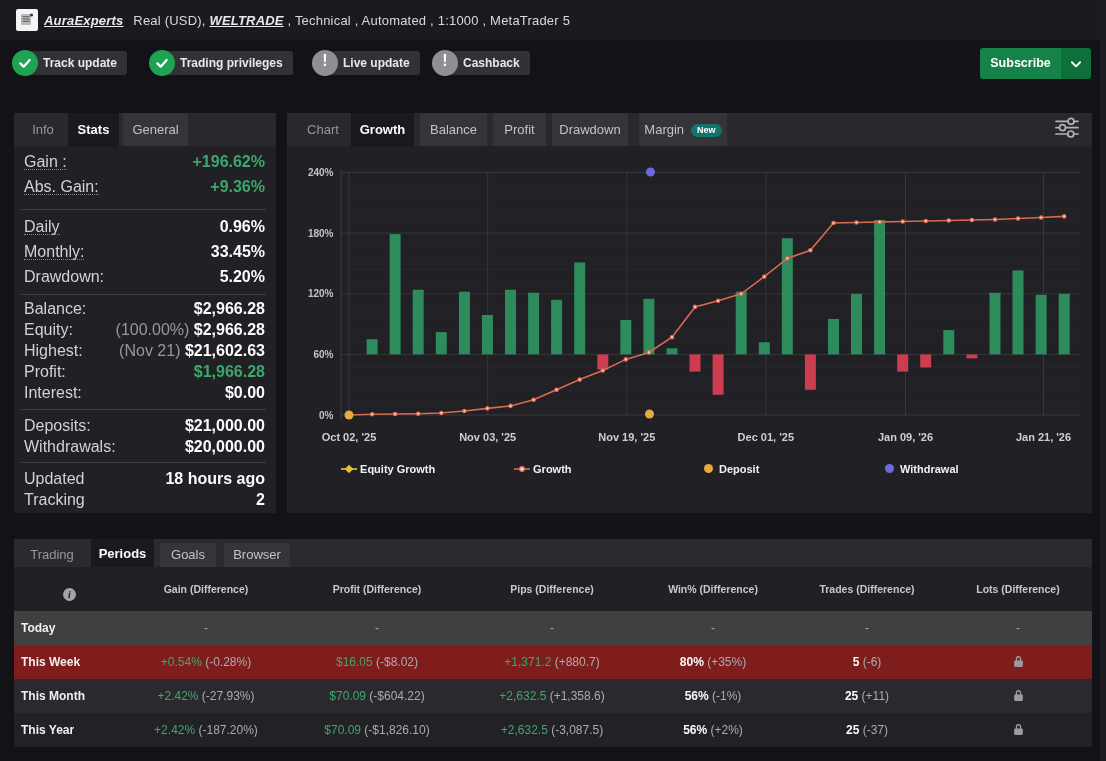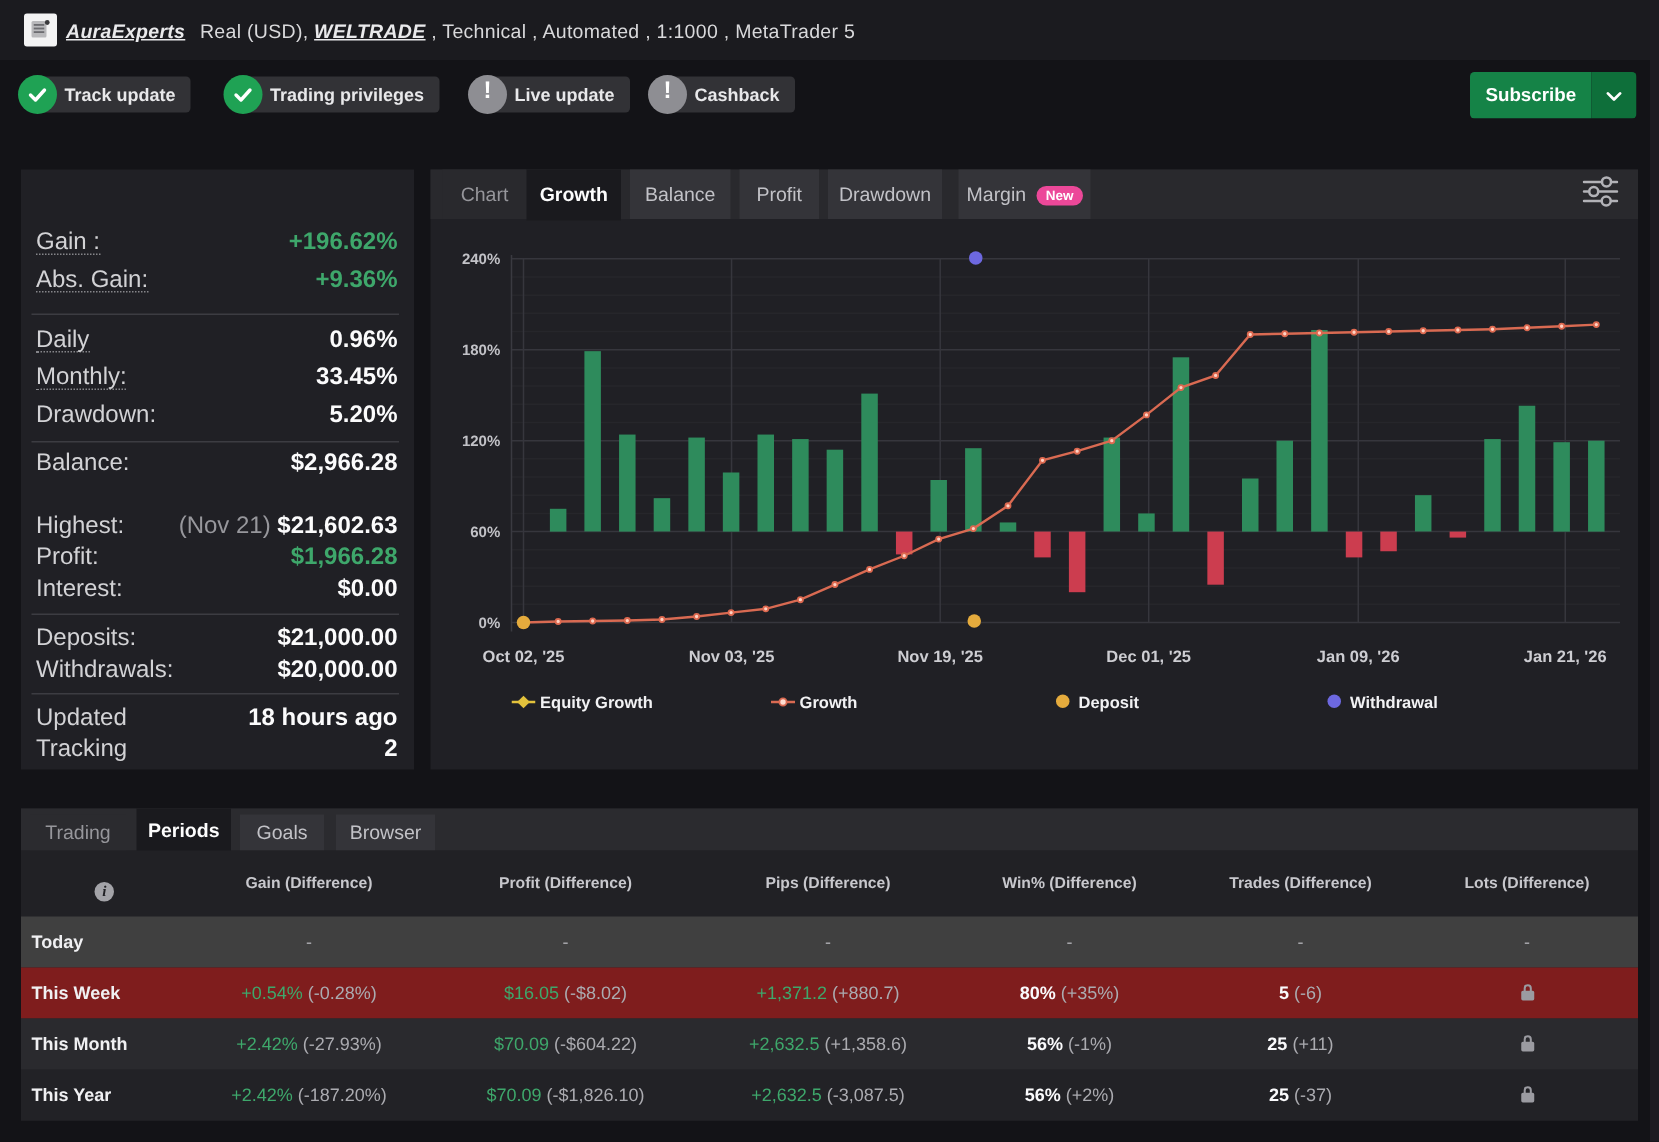--- a/index.html
+++ b/index.html
@@ -30,21 +30,21 @@
 .tab.sel { background:#1a1a1e; color:#fdfdfd; font-weight:bold; height:34px; }
 
 .lrow { position:absolute; left:10px; width:241px; height:20px; line-height:20px; font-size:16px; }
 .ll { float:left; color:#d2d2d5; height:16px; line-height:16px; margin-top:2px; }
 .ll.dotted { border-bottom:1px dotted #85858a; }
 .lv { float:right; color:#fbfbfc; font-weight:bold; }
 .grn { color:#3ea76b; }
 .gry { color:#97979c; font-weight:normal; }
 .lsep { position:absolute; left:7px; width:245px; border-top:1px solid #3c3c42; }
 
-.newpill { display:inline-block; background:#ec4899; color:#fff; font-size:9px; font-weight:bold; line-height:13px; height:13px; border-radius:7px; padding:0 6px; vertical-align:1px; margin-left:7px; }
+.newpill { display:inline-block; background:#0f766e; color:#fff; font-size:9px; font-weight:bold; line-height:13px; height:13px; border-radius:7px; padding:0 6px; vertical-align:1px; margin-left:7px; }
 .legend { position:absolute; font-size:11px; font-weight:bold; color:#f2f2f4; white-space:nowrap; }
 
 .trow { position:absolute; left:0; width:1078px; height:34px; line-height:34px; font-size:12px; color:#ededf0; }
 .tlab { position:absolute; left:7px; font-weight:bold; color:#f0f0f2; }
 .cell { position:absolute; text-align:center; }
 .hc { color:#c7c7cc; font-weight:bold; font-size:10.5px; }
 .gry2 { color:#ababb0; }
 .wht { color:#fafafc; font-weight:bold; }
 .cell .grn { font-weight:normal; }
 .icirc { position:absolute; left:49px; top:21px; width:13px; height:13px; border-radius:50%; background:#a3a3a8; color:#202024; font-size:10px; font-weight:bold; text-align:center; line-height:13px; font-family:"Liberation Serif",serif; font-style:italic; }
@@ -94,20 +94,25 @@
 <div class="subbtn">
   <div class="main">Subscribe</div>
   <div class="arr">
       <svg width="14" height="14" viewBox="0 0 24 24" style="position:absolute;left:8px;top:9px">
         <path fill="none" stroke="#fff" stroke-width="3.2" stroke-linecap="round" stroke-linejoin="round" d="M5 9l7 7 7-7"></path>
       </svg>
     </div>
 </div>
 
 <div class="panel" style="left:14px;top:113px;width:262px;height:400px">
+  <div class="tabbar">
+    <div class="tab first" style="left:4px;width:50px">Info</div>
+    <div class="tab sel" style="left:54px;width:51px">Stats</div>
+    <div class="tab" style="left:109px;width:65px">General</div>
+  </div>
   <div class="lrow" style="top:39px">
       <span class="ll dotted">Gain :</span>
       <span class="lv"><span class="grn">+196.62%</span></span>
     </div>
 <div class="lrow" style="top:64px">
       <span class="ll dotted">Abs. Gain:</span>
       <span class="lv"><span class="grn">+9.36%</span></span>
     </div>
 <div class="lsep" style="top:96px"></div>
 <div class="lrow" style="top:104px">
@@ -119,20 +124,24 @@
       <span class="lv">33.45%</span>
     </div>
 <div class="lrow" style="top:154px">
       <span class="ll">Drawdown:</span>
       <span class="lv">5.20%</span>
     </div>
 <div class="lsep" style="top:181px"></div>
 <div class="lrow" style="top:186px">
       <span class="ll">Balance:</span>
       <span class="lv">$2,966.28</span>
+    </div>
+<div class="lrow" style="top:207px">
+      <span class="ll">Equity:</span>
+      <span class="lv"><span class="gry">(100.00%)</span> $2,966.28</span>
     </div>
 <div class="lrow" style="top:228px">
       <span class="ll">Highest:</span>
       <span class="lv"><span class="gry">(Nov 21)</span> $21,602.63</span>
     </div>
 <div class="lrow" style="top:249px">
       <span class="ll">Profit:</span>
       <span class="lv"><span class="grn">$1,966.28</span></span>
     </div>
 <div class="lrow" style="top:270px">

